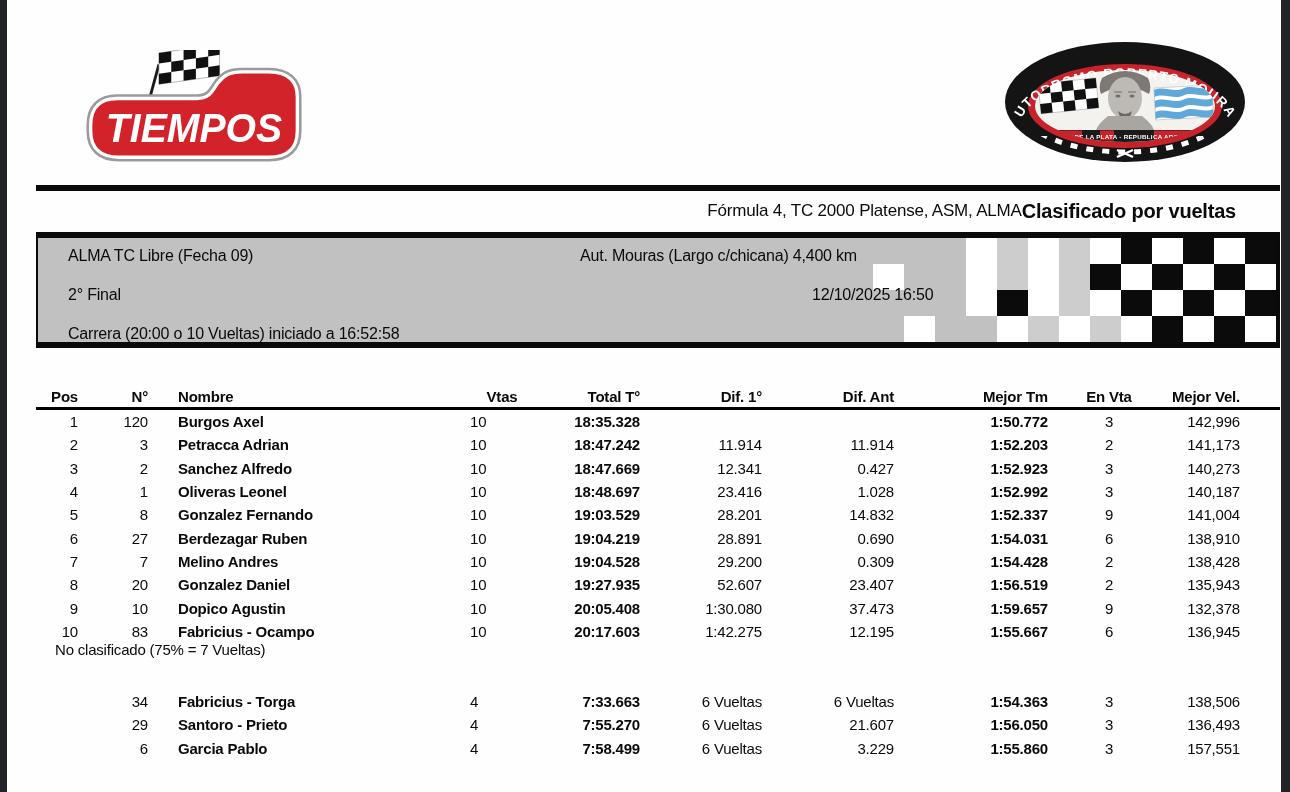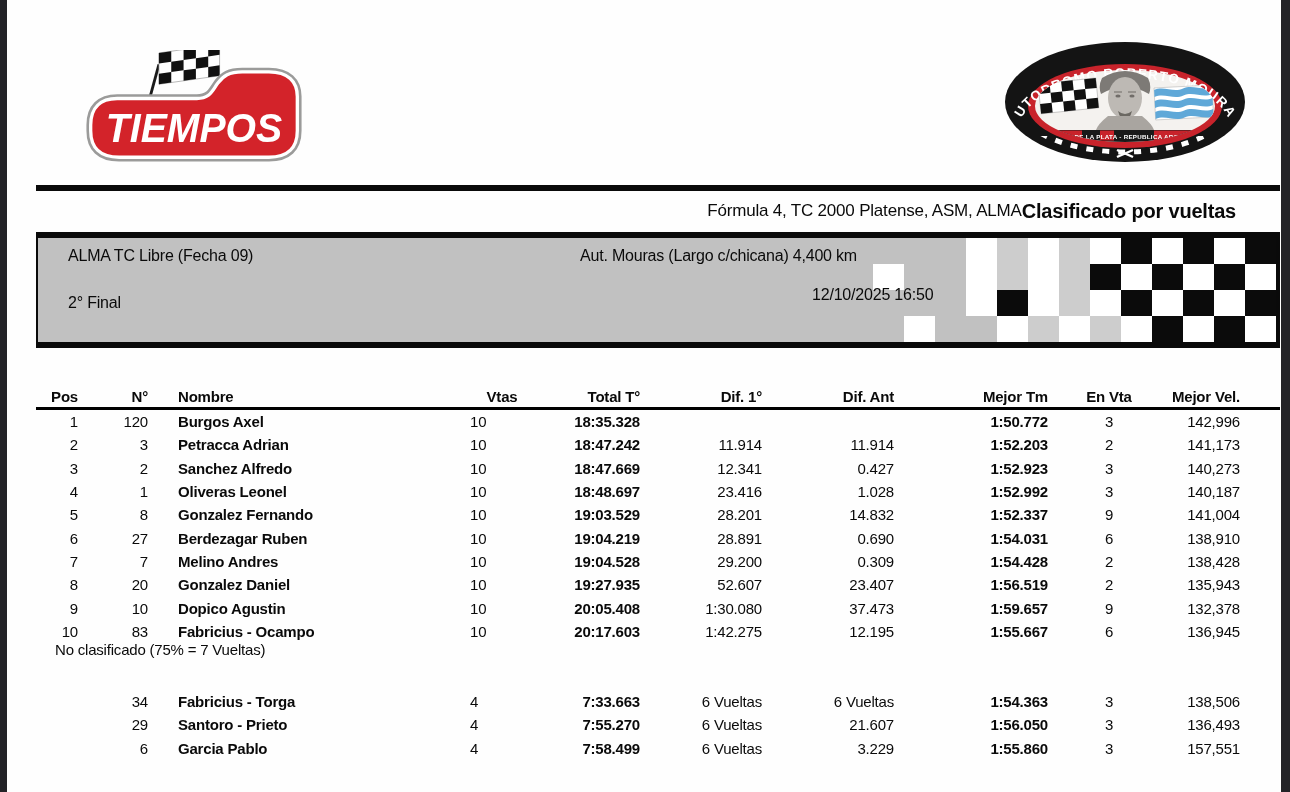--- a/index.html
+++ b/index.html
@@ -20,21 +20,21 @@
   .doc-header .left{font-size:17px;padding-left:8px;letter-spacing:-0.2px;}
   .doc-header .right{font-size:20px;font-weight:bold;padding-right:90px;letter-spacing:-0.2px;}
 
   
   .banner{position:absolute;left:36px;top:232px;width:1244px;height:116px;box-sizing:border-box;
           background:#c1c1c1;border-top:6px solid #0a0a0a;border-bottom:6px solid #0a0a0a;
           border-left:2px solid #0a0a0a;border-right:4px solid #0a0a0a;}
   .banner .txt{position:absolute;font-size:16px;letter-spacing:-0.2px;white-space:nowrap;}
   .b-event{left:30px;top:9px;}
   .b-circuit{left:542px;top:9px;}
-  .b-session{left:30px;top:56px;}
+  .b-session{left:30px;top:48px;}
   .b-datetime{left:774px;top:48px;}
   .b-race{left:30px;top:87px;}
   .checker{position:absolute;right:0;top:0;display:grid;grid-template-columns:repeat(13,31px);
            grid-auto-rows:26px;}
   .checker div{width:31px;height:26px;}
 
   
   .results{position:absolute;left:36px;top:355px;width:1244px;border-collapse:collapse;table-layout:fixed;margin-top:30px;}
   .results th{font-size:15px;font-weight:bold;height:22px;border-bottom:3px solid #000;
               padding:0;letter-spacing:-0.2px;white-space:nowrap;}
@@ -201,20 +201,21 @@
         <div style="background: rgb(255, 255, 255);"></div>
         <div style="background: rgb(11, 11, 11);"></div>
         <div style="background: rgb(255, 255, 255);"></div>
         <div style="background: rgb(11, 11, 11);"></div>
         <div style="background: rgb(255, 255, 255);"></div>
       </div>
     <span class="txt b-event">ALMA TC Libre (Fecha 09)</span>
     <span class="txt b-circuit">Aut. Mouras (Largo c/chicana) 4,400 km</span>
     <span class="txt b-session">2° Final</span>
     <span class="txt b-datetime">12/10/2025 16:50</span>
+    <span class="txt b-race">Carrera (20:00 o 10 Vueltas) iniciado a 16:52:58</span>
   </div>
 
   <table class="results">
     <colgroup>
       <col style="width:46px">
         <col style="width:70px">
         <col style="width:318px">
         <col style="width:64px">
       <col style="width:108px">
         <col style="width:122px">

